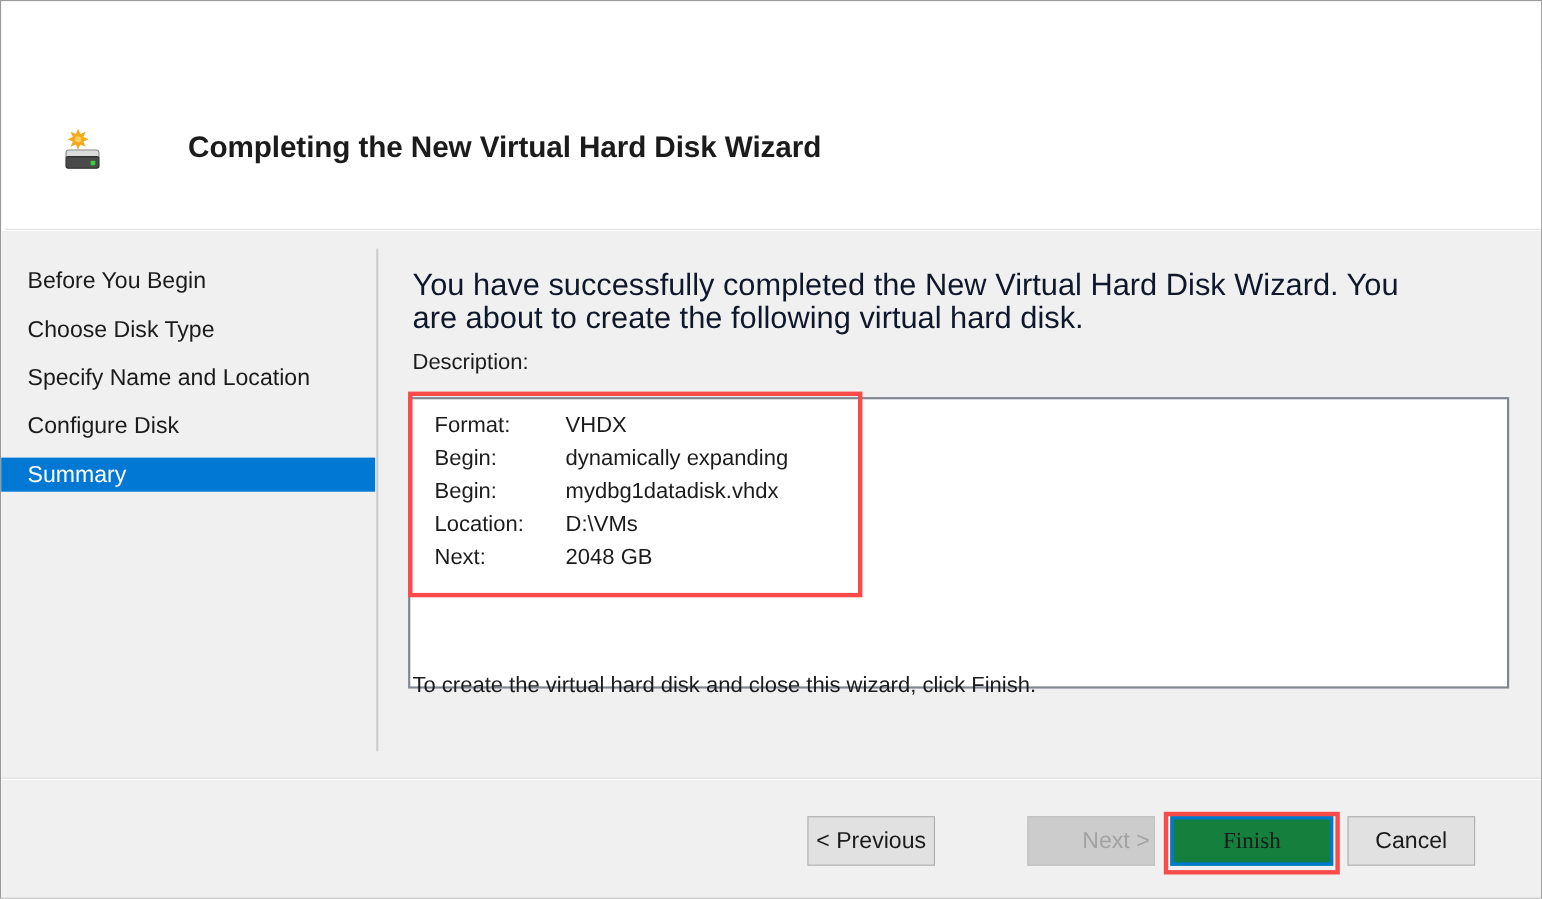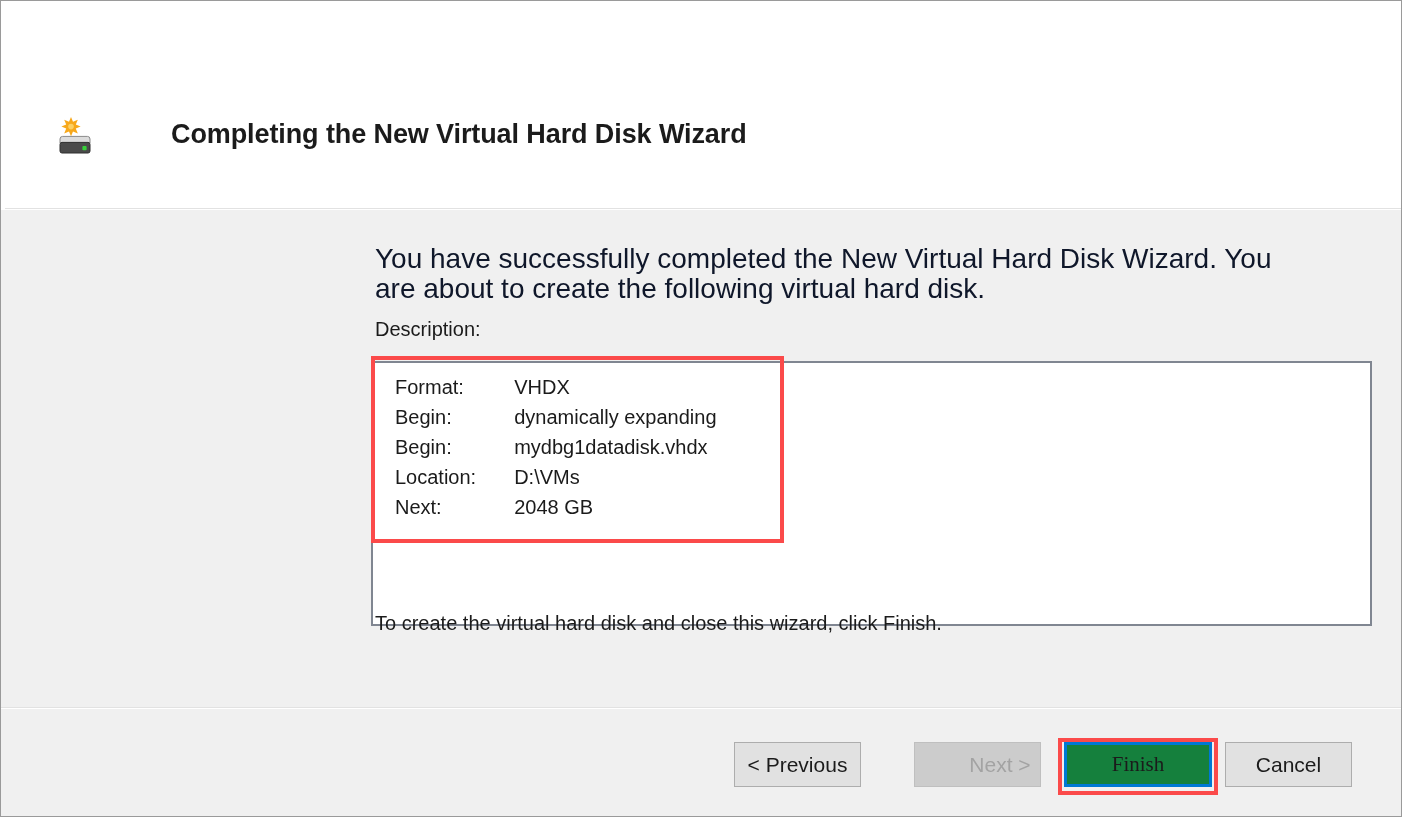--- a/index.html
+++ b/index.html
@@ -186,21 +186,21 @@
   #button-bar {
     position: absolute;
     left: 0; top: 708px;
     width: 100%;
     height: 109px;
     background: #f0f0f0;
   }
   .wiz-button {
     position: absolute;
     top: 33px;
-    width: 127px;
+    width: 116px;
     height: 45px;
     background: #e1e1e1;
     border: 1px solid #adadad;
     box-sizing: border-box;
     display: flex;
     align-items: center;
     justify-content: center;
     font-size: 21px;
     color: #1b1b1b;
     cursor: pointer;
@@ -211,21 +211,21 @@
     border-color: #bfbfbf;
     color: #a3a3a3;
     cursor: default;
   }
   .wiz-button.focused {
     border: 3px solid #0078d4;
     background: #15803d;
     font-family: Liberation Serif, serif;
   }
   #btn-previous { left: 733px; }
-  #btn-next     { left: 913px; padding-left: 45px; }
+  #btn-next     { left: 933px; padding-left: 45px; }
   #btn-finish   { left: 1063px; width: 148px; }
   #btn-cancel   { left: 1224px; }
   #finish-red-outline {
     position: absolute;
     left: 1057px; top: 737px;
     width: 160px;
     height: 57px;
     border: 4px solid #fb4a4a;
     box-sizing: border-box;
     pointer-events: none;
@@ -247,20 +247,38 @@
         <path d="M6 24 a2.6 2.6 0 0 1 2.6 -2.6 h24.8 a2.6 2.6 0 0 1 2.6 2.6 v4 H6 z" fill="#dcdcdc" stroke="#8a8a8a" stroke-width="1"></path>
         <rect x="6" y="27.4" width="30" height="10.6" rx="2" fill="#4a4a4a" stroke="#2e2e2e" stroke-width="1"></rect>
         <rect x="28.4" y="31.1" width="4.2" height="4.2" rx="0.8" fill="#37d13a"></rect>
       </svg>
     </span>
     <span id="header-title">Completing the New Virtual Hard Disk Wizard</span>
   </div>
 
   <div id="body-area">
 
+    <div id="sidebar">
+      <div class="sidebar-item" style="top:30px;">
+        <span class="label">Before You Begin</span>
+      </div>
+      <div class="sidebar-item" style="top:74px;">
+        <span class="label">Choose Disk Type</span>
+      </div>
+      <div class="sidebar-item" style="top:118px;">
+        <span class="label">Specify Name and Location</span>
+      </div>
+      <div class="sidebar-item" style="top:162px;">
+        <span class="label">Configure Disk</span>
+      </div>
+      <div class="sidebar-item selected" style="top:206px;">
+        <span class="label">Summary</span>
+      </div>
+      <div id="sidebar-divider"></div>
+    </div>
 
     <div id="content">
       <div id="intro-text">You have successfully completed the New Virtual Hard Disk Wizard. You are about to create the following virtual hard disk.</div>
       <div id="description-label">Description:</div>
 
       <div id="description-box">
         <table id="description-table">
           <tbody>
               <tr>
             <td class="key">Format:</td>

